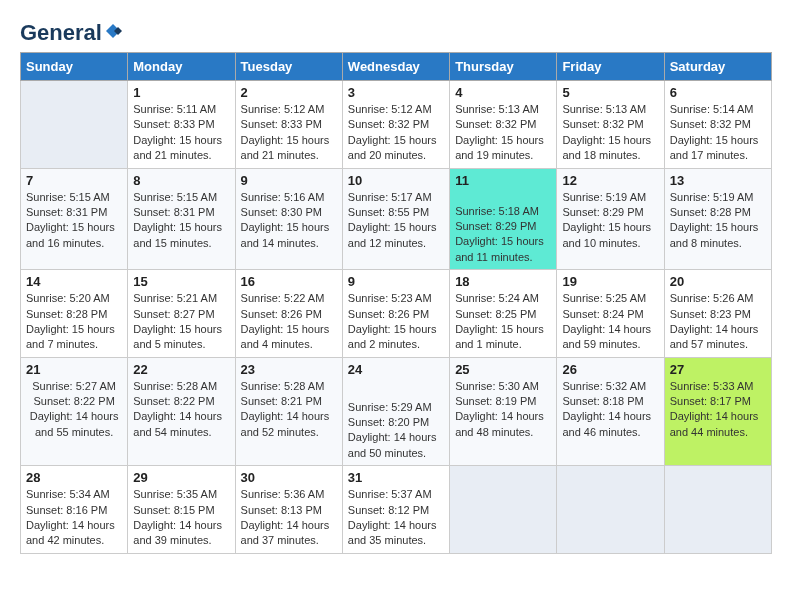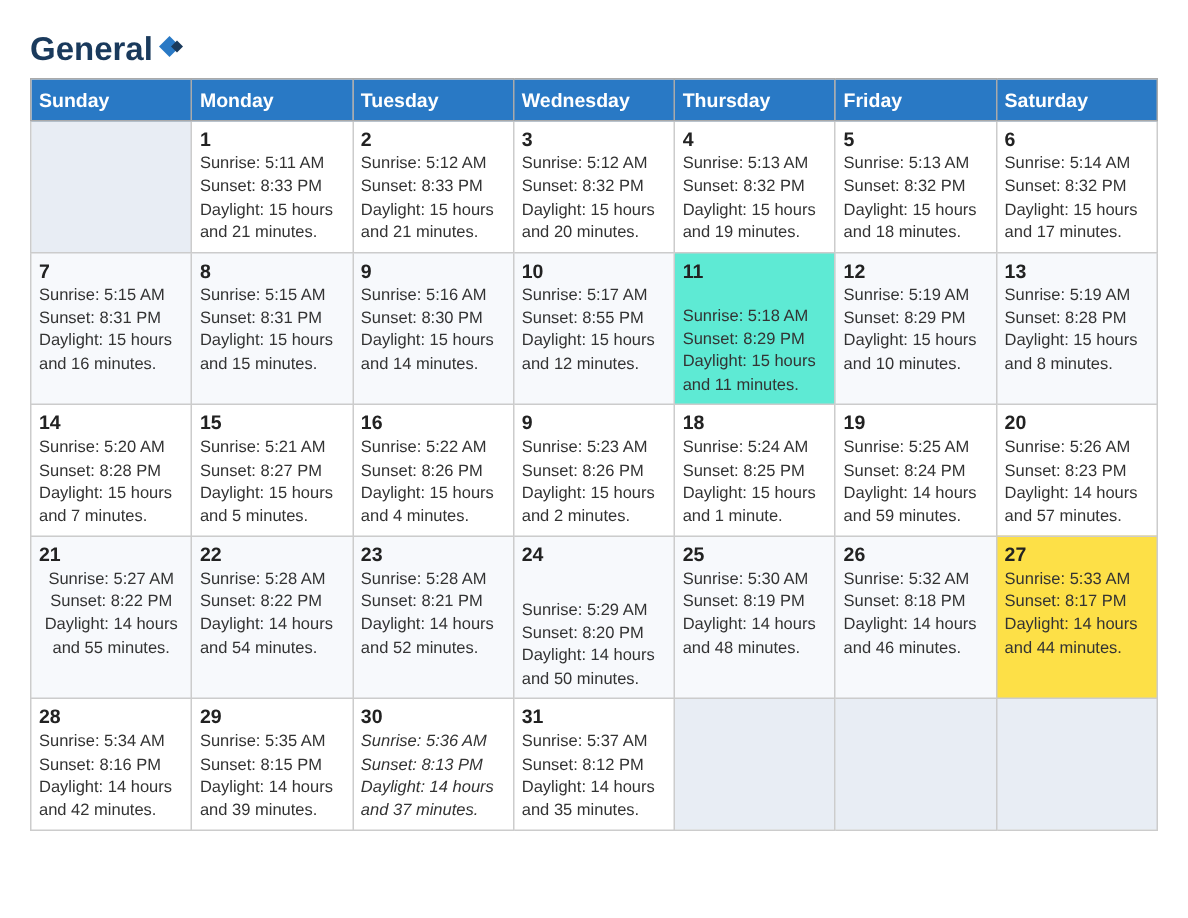--- a/index.html
+++ b/index.html
@@ -290,21 +290,21 @@
 Daylight: 14 hours
 and 48 minutes.</div>
         </td>
         <td style="background: rgb(247, 249, 252);">
           <span class="day-num">26</span>
           <div class="day-info" style="white-space: pre-line;">Sunrise: 5:32 AM
 Sunset: 8:18 PM
 Daylight: 14 hours
 and 46 minutes.</div>
         </td>
-        <td style="background: #fde047;">
+        <td style="background: #bef264;">
           <span class="day-num">27</span>
           <div class="day-info" style="white-space: pre-line;">Sunrise: 5:33 AM
 Sunset: 8:17 PM
 Daylight: 14 hours
 and 44 minutes.</div>
         </td>
       </tr>
       <tr>
         <td>
           <span class="day-num">28</span>
@@ -315,21 +315,21 @@
         </td>
         <td>
           <span class="day-num">29</span>
           <div class="day-info" style="white-space: pre-line;">Sunrise: 5:35 AM
 Sunset: 8:15 PM
 Daylight: 14 hours
 and 39 minutes.</div>
         </td>
         <td>
           <span class="day-num">30</span>
-          <div class="day-info" style="white-space: pre-line; font-style: italic;">Sunrise: 5:36 AM
+          <div class="day-info" style="white-space: pre-line;">Sunrise: 5:36 AM
 Sunset: 8:13 PM
 Daylight: 14 hours
 and 37 minutes.</div>
         </td>
         <td>
           <span class="day-num">31</span>
           <div class="day-info" style="white-space: pre-line;">Sunrise: 5:37 AM
 Sunset: 8:12 PM
 Daylight: 14 hours
 and 35 minutes.</div>

